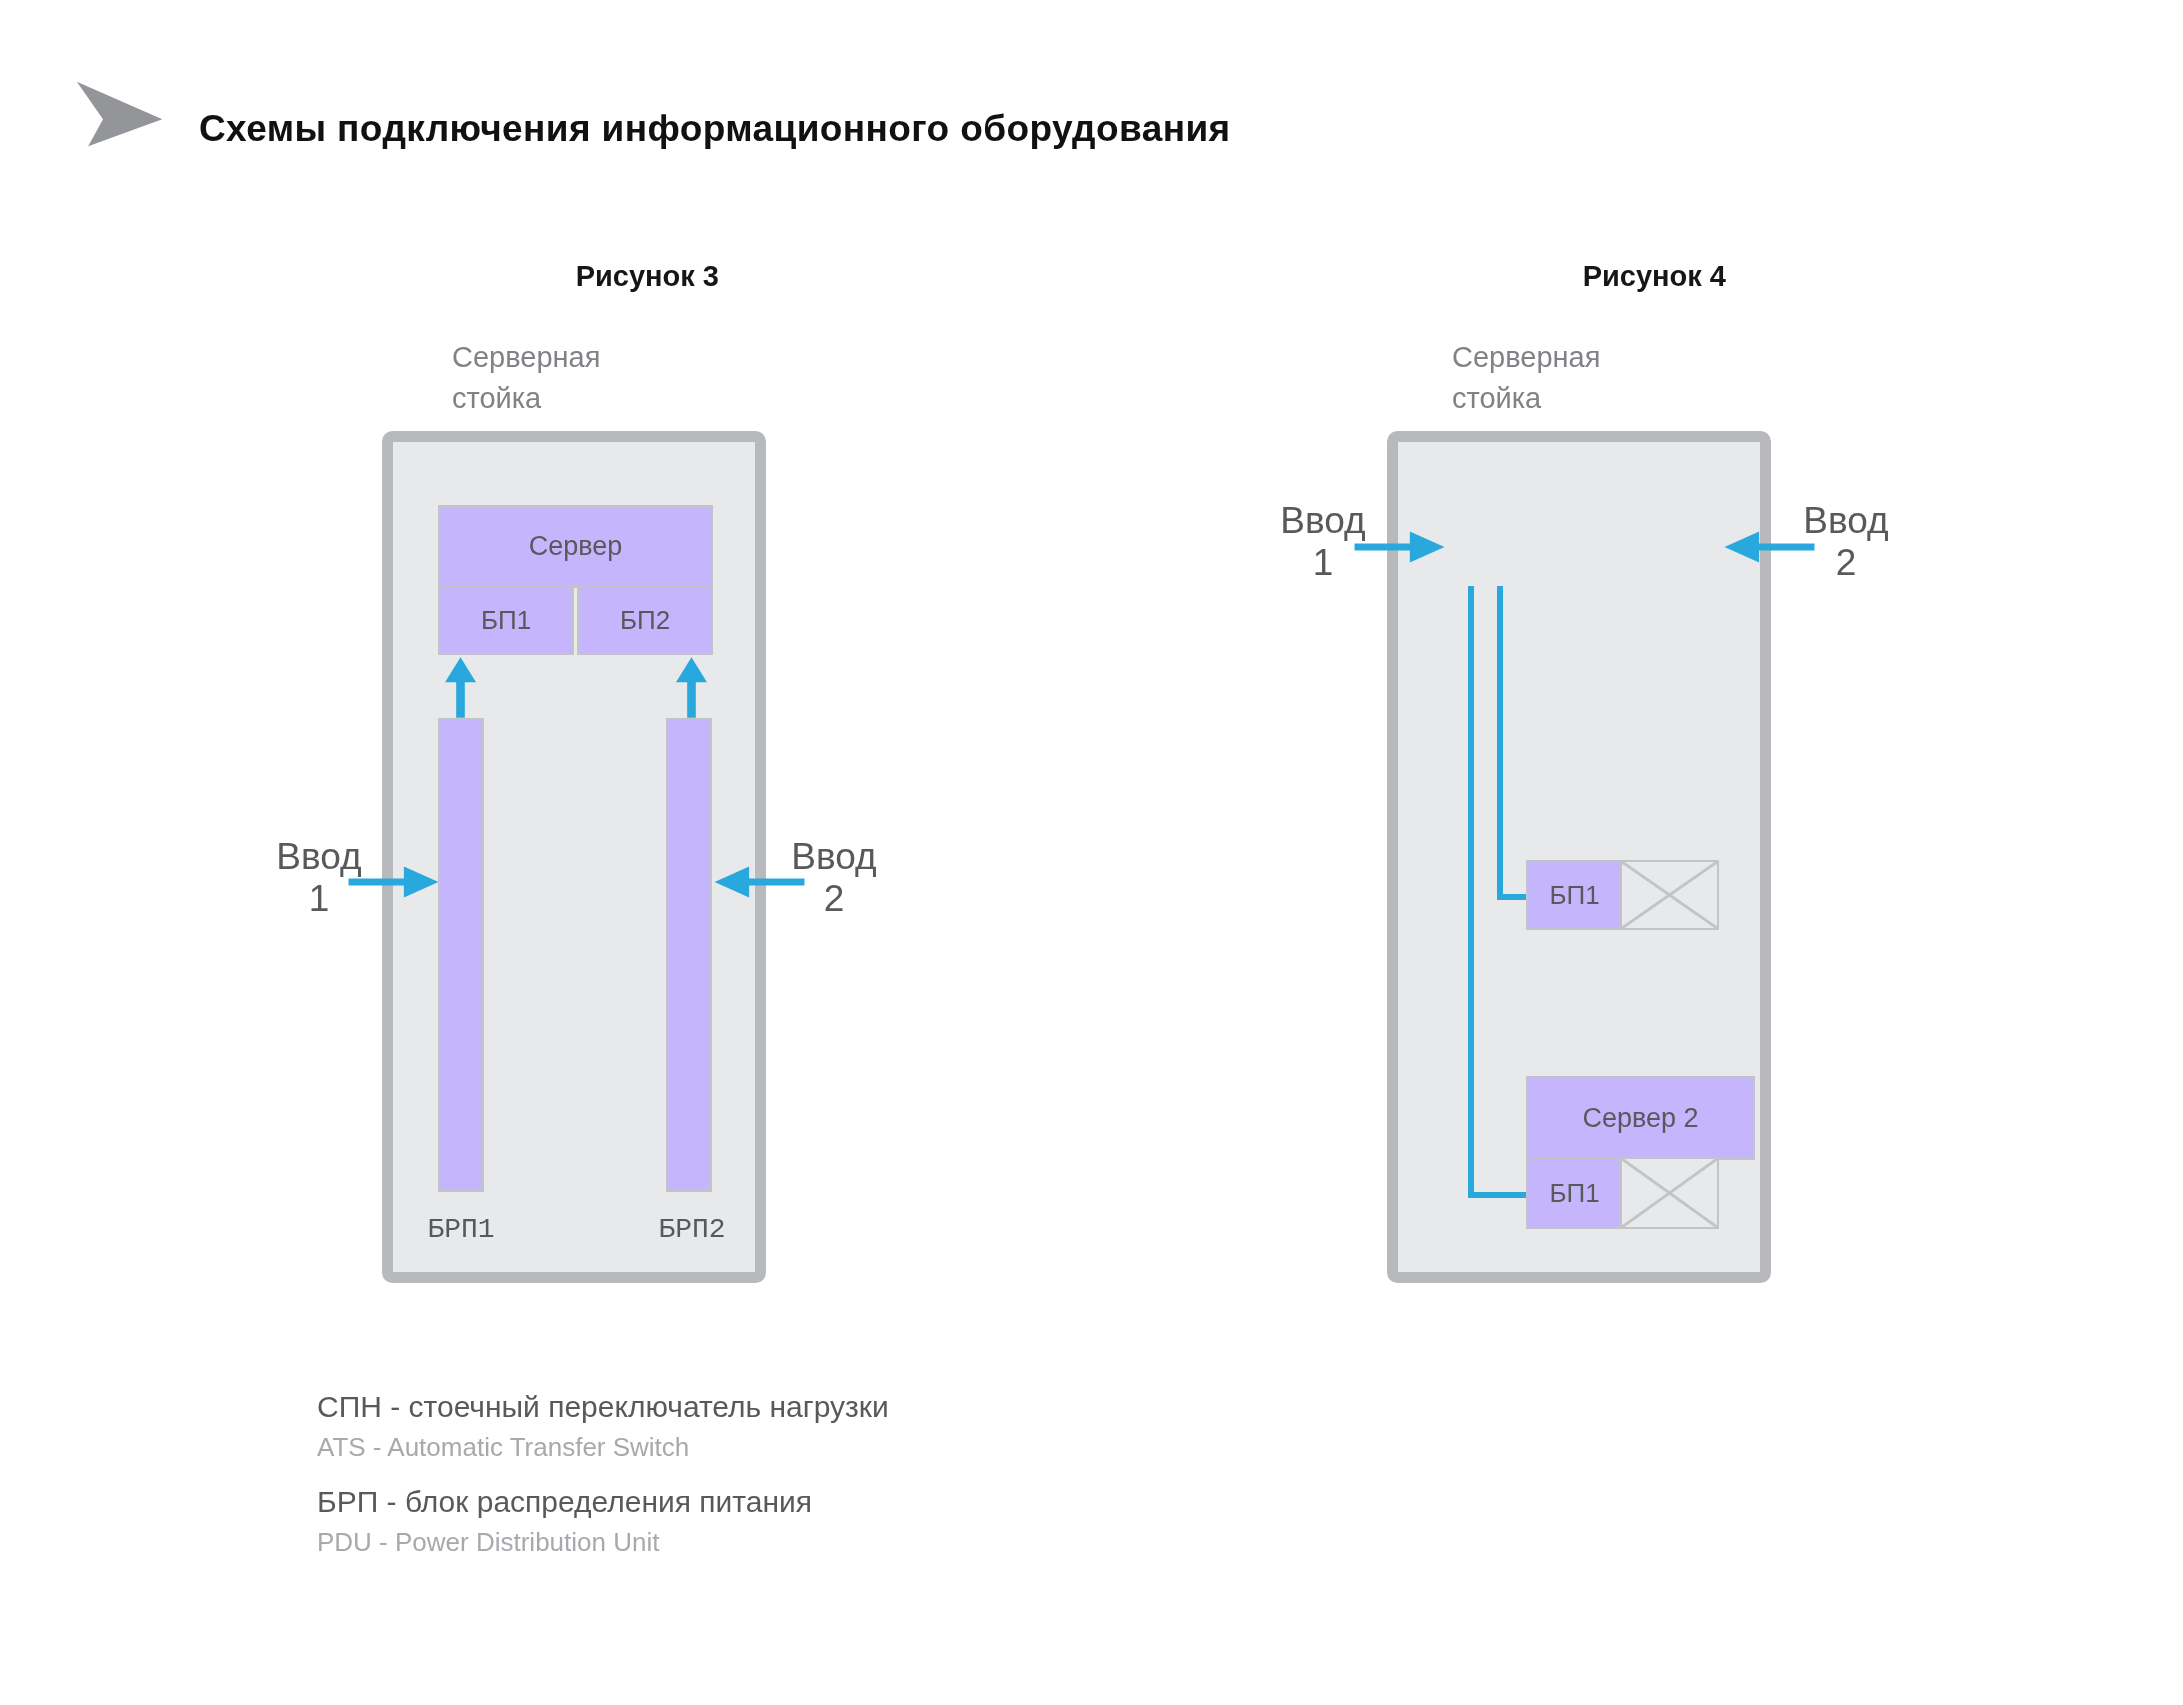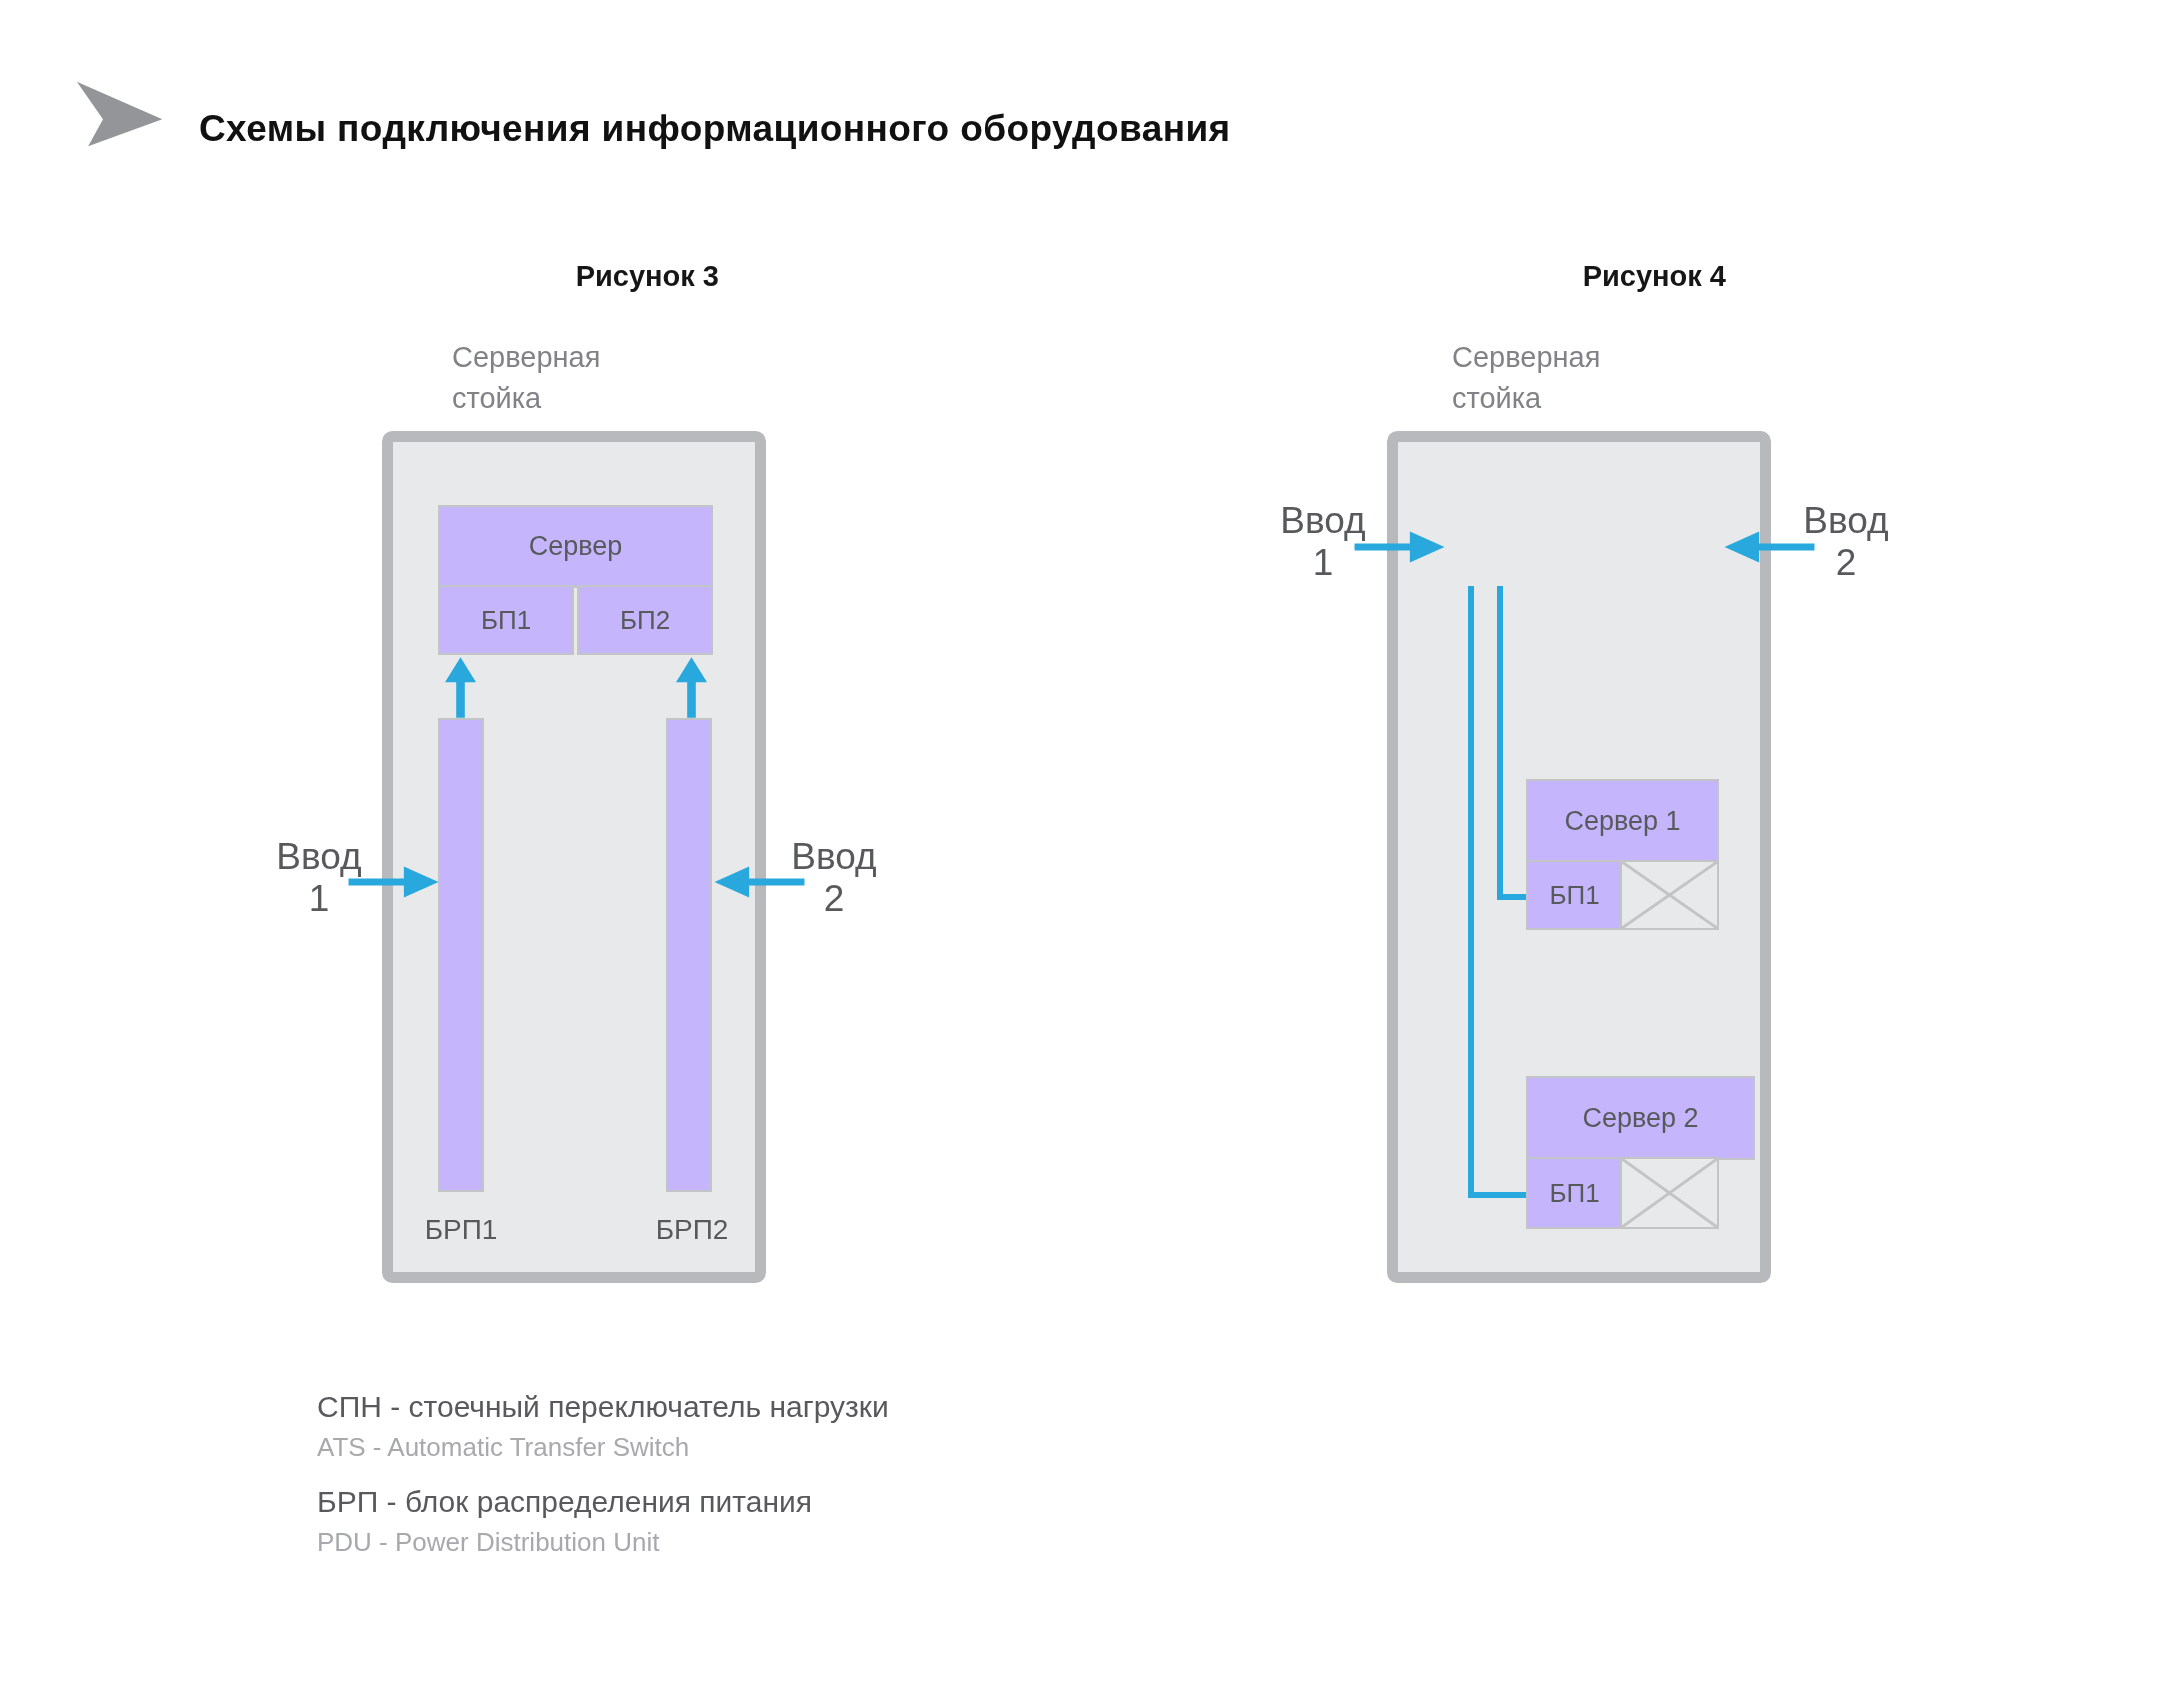--- a/index.html
+++ b/index.html
@@ -42,21 +42,21 @@
   }
   .xcell{background:var(--rack-fill)}
   .xcell svg{display:block;width:100%;height:100%}
   .xcell line{stroke:var(--box-border);stroke-width:3;vector-effect:non-scaling-stroke}
   .iolabel{
     position:absolute;width:114px;text-align:center;
     font-size:37px;color:var(--text-dark);
   }
   .pdu-label{
     position:absolute;width:140px;text-align:center;
-    font-size:28px;color:var(--text-dark);
+    font-size:28px;color:var(--text-dark);font-family:Liberation Mono, monospace;
   }
   .arrow{position:absolute;display:block}
   .arrow polygon{fill:var(--blue)}
   .blue-line{position:absolute;background:var(--blue)}
   .legend-term{position:absolute;left:317px;font-size:30px;color:var(--text-dark)}
   .legend-tr{position:absolute;left:317px;font-size:26px;color:var(--text-light)}
   .hdr-icon{position:absolute;left:74px;top:80px}
   .hdr-icon polygon{fill:var(--icon-gray)}
 </style>
 </head>
@@ -127,23 +127,20 @@
   <div class="iolabel" style="left:1266px;top:500px">Ввод 1</div>
   <svg class="arrow" style="left:1354px;top:531px" width="91" height="32" viewBox="0 0 104 37">
     <polygon points="0,14.5 64,14.5 64,0.5 104,18.5 64,36.5 64,22.5 0,22.5"></polygon>
   </svg>
 
   <div class="iolabel" style="left:1789px;top:500px">Ввод 2</div>
   <svg class="arrow" style="left:1724px;top:531px" width="91" height="32" viewBox="0 0 104 37">
     <polygon points="104,14.5 40,14.5 40,0.5 0,18.5 40,36.5 40,22.5 104,22.5"></polygon>
   </svg>
 
-  <div class="box" style="left:1526px;top:779px;width:193px;height:84px">
-    <span>Сервер 1</span>
-  </div>
   <div class="box" style="left:1526px;top:860px;width:97px;height:70px;font-size:26px">
     <span>БП1</span>
   </div>
   <div class="box xcell" style="left:1620px;top:860px;width:99px;height:70px">
     <svg viewBox="0 0 100 100" preserveAspectRatio="none">
       <line x1="0" y1="0" x2="100" y2="100"></line>
       <line x1="100" y1="0" x2="0" y2="100"></line>
     </svg>
   </div>
 

